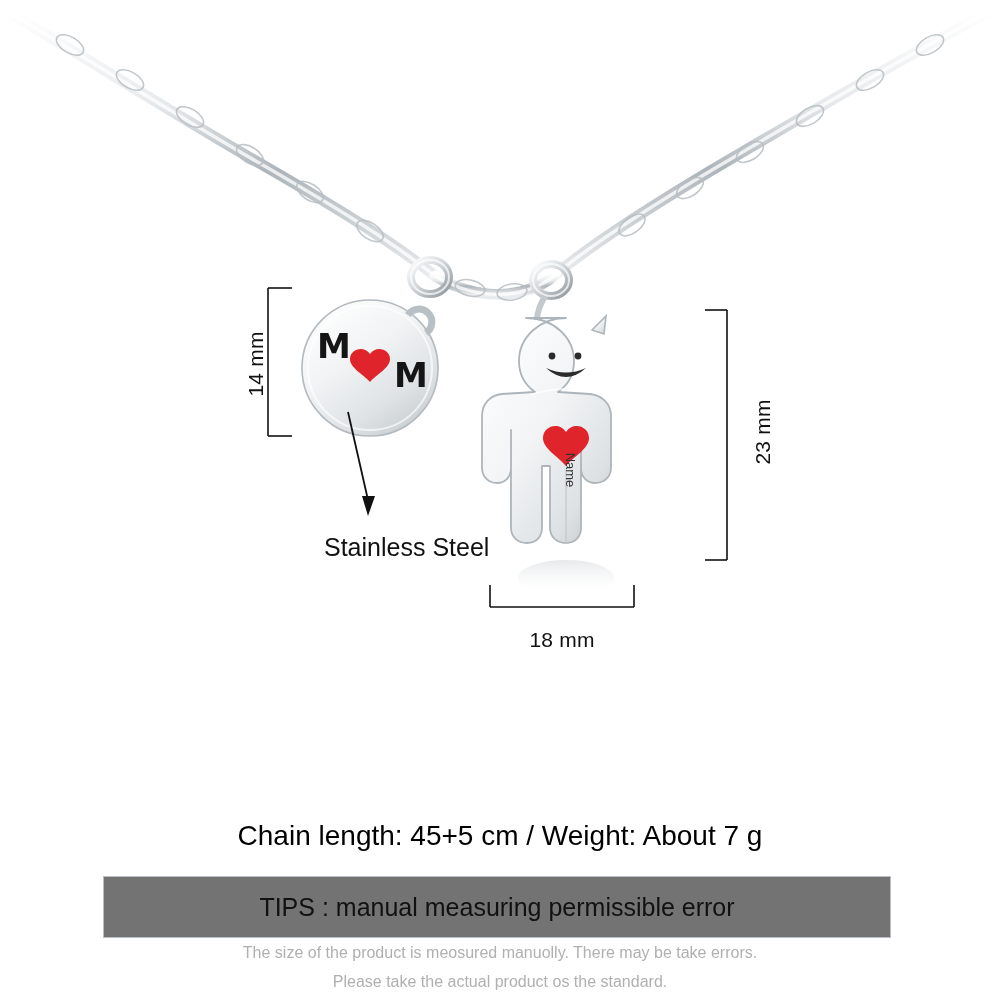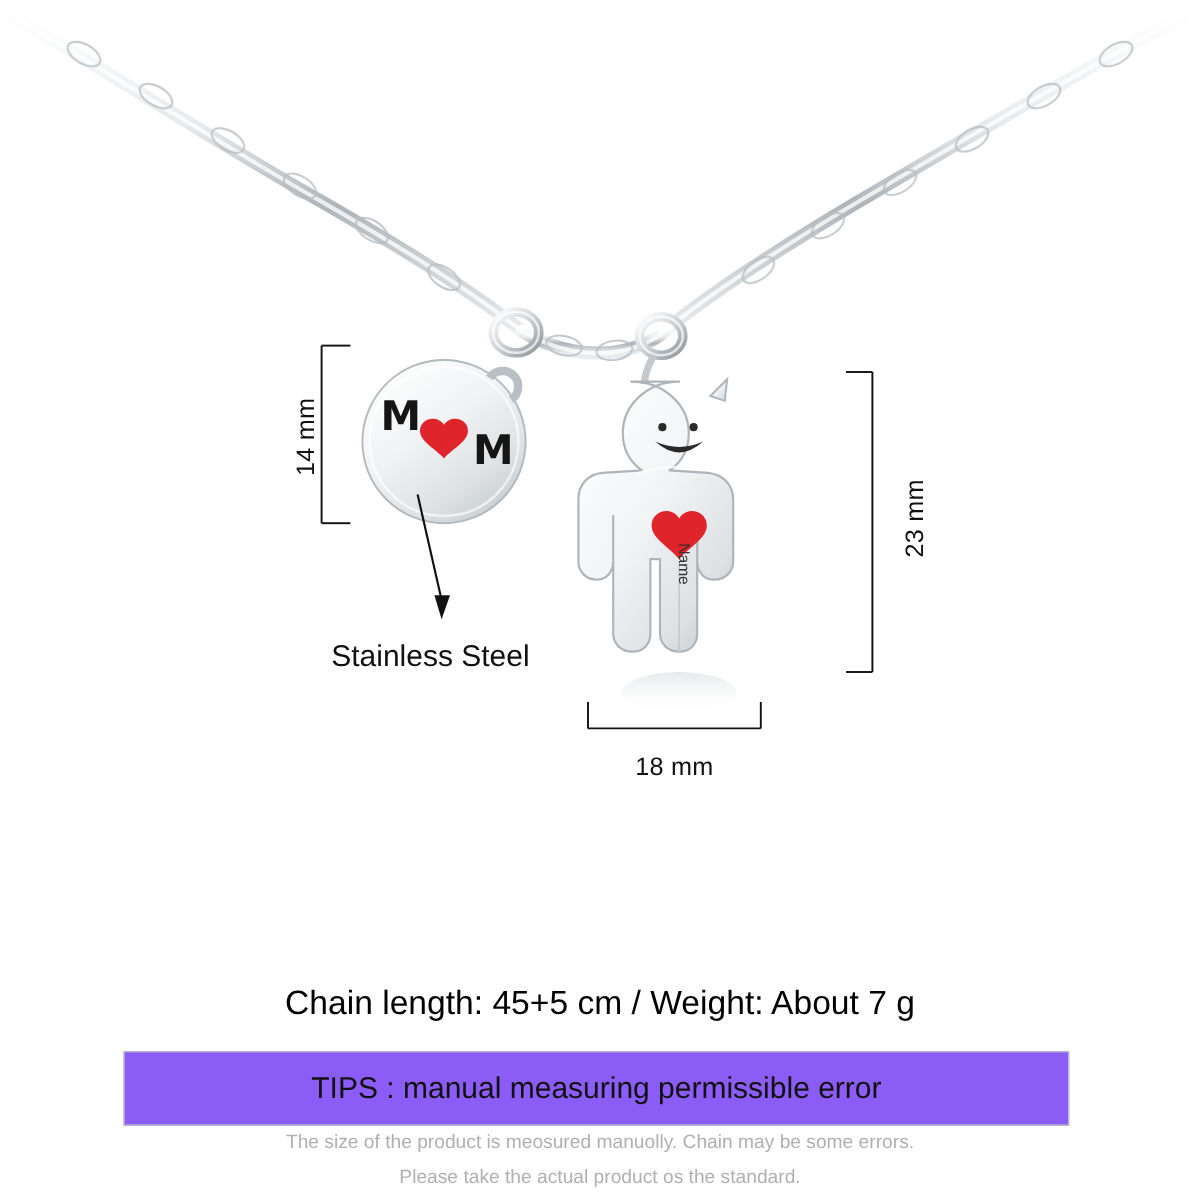--- a/index.html
+++ b/index.html
@@ -34,40 +34,41 @@
   }
   .rot-left {
     transform: rotate(-90deg);
     transform-origin: 50% 50%;
   }
 
   .callout-text {
     font-size: 25px;
     color: #111;
     white-space: nowrap;
+    margin-left: 48px;
   }
 
   
   .chain-line {
     position: absolute;
     left: 0;
     top: 820px;
     width: 1000px;
     text-align: center;
     font-size: 28px;
     color: #000000;
   }
 
   .tips-box {
     position: absolute;
     left: 103px;
     top: 876px;
     width: 786px;
     height: 60px;
-    background: #8b5cf6;
+    background: #737373;
     border: 1px solid #b9bfc4;
     display: flex;
     align-items: center;
     justify-content: center;
   }
   .tips-text {
     font-size: 25px;
     color: #111;
   }
 
@@ -270,16 +271,16 @@
   <div class="abs dim-label" style="left:490px; top:628px; width:144px; text-align:center;">18 mm</div>
 
   <div class="abs callout-text" style="left:276px; top:533px;">Stainless Steel</div>
 
   <div class="chain-line">Chain length: 45+5 cm / Weight: About 7 g</div>
 
   <div class="tips-box">
     <span class="tips-text">TIPS : manual measuring permissible error</span>
   </div>
 
-  <div class="fine-print fine-1">The size of the product is meosured manuolly. Chain may be some errors.</div>
+  <div class="fine-print fine-1">The size of the product is meosured manuolly. There may be take errors.</div>
   <div class="fine-print fine-2">Please take the actual product os the standard.</div>
 
 </div>
 
 </body></html>

